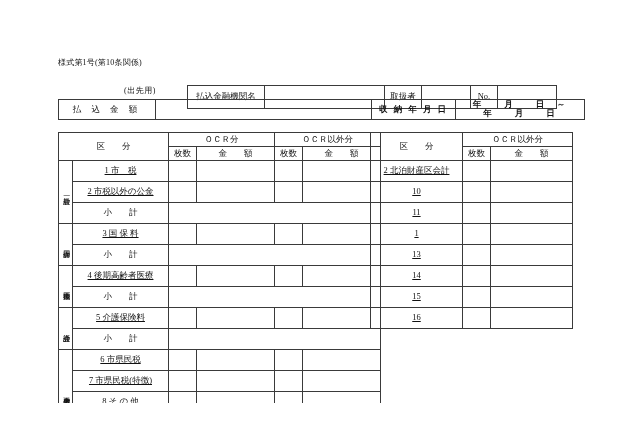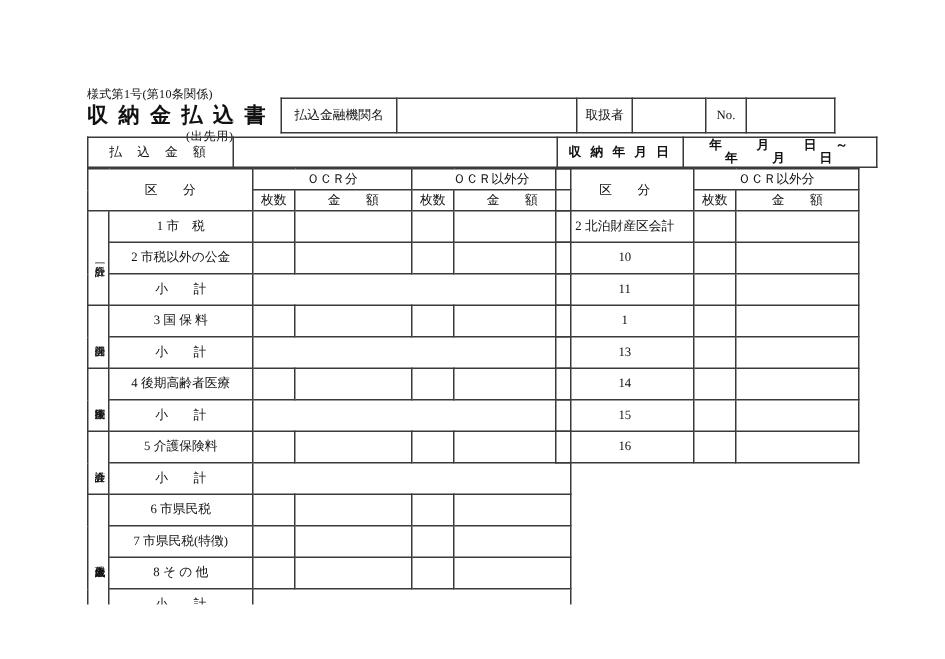--- a/index.html
+++ b/index.html
@@ -6,51 +6,51 @@
   body{
     width:630px;height:439px;
     background:#ffffff;
     font-family:"Liberation Serif","DejaVu Serif",serif;
     color:#111;
     -webkit-font-smoothing:none;
   }
   #sheet{position:relative;width:630px;height:403px;overflow:hidden;}
 
   
-  .tbl{border-collapse:collapse;table-layout:fixed;}
+  .tbl{border-collapse:collapse;table-layout:fixed;margin-top:20px;}
   .tbl td{
     border:1px solid #3a3a3a;
     padding:0;
     font-size:8.5px;
     line-height:1.1;
     vertical-align:middle;
     text-align:center;
     color:#111;
   }
-  .lft{text-align:left;padding-left:4px;}
+  .lft{text-align:left;padding-left:4px;text-decoration:underline;}
 
   
   #formno{
     position:absolute;left:58px;top:57px;
     font-size:8px;letter-spacing:.2px;white-space:nowrap;
   }
   #title{
     position:absolute;left:58px;top:68px;
     font-size:14px;font-weight:bold;letter-spacing:7px;white-space:nowrap;
   }
   #subtitle{
     position:absolute;left:124px;top:85px;
     font-size:8px;letter-spacing:.5px;white-space:nowrap;
   }
 
   #hdrtbl{position:absolute;left:187px;top:65px;}
   #hdrtbl td{height:22px;}
 
   
-  #row2{position:absolute;left:58px;top:91px;}
+  #row2{position:absolute;left:58px;top:79px;}
   #row2 td{height:17px;}
   .sp4{letter-spacing:4px;}
   .sp2{letter-spacing:2px;font-weight:bold;}
 
   
   #maintbl{position:absolute;left:58px;top:112px;}
   #maintbl td{height:20px;}
   .hdrh{height:13px !important;}
 
   
@@ -81,21 +81,20 @@
   .stmt .dateline{margin-top:12px;letter-spacing:5px;}
   .stmt .dono{margin-top:13px;text-align:right;padding-right:26px;letter-spacing:0;}
   .sealhdr{font-size:8px;letter-spacing:2px;height:14px !important;text-align:center;}
 </style>
 </head>
 <body>
 
 <div id="sheet">
 
   <div id="formno">様式第1号(第10条関係)</div>
-  <div id="title">収納金払込書</div>
   <div id="subtitle">(出先用)</div>
 
   <table id="hdrtbl" class="tbl">
     <tbody>
         <tr>
       <td style="width:76px">払込金融機関名</td>
       <td style="width:119px"></td>
       <td style="width:36px">取扱者</td>
       <td style="width:48px"></td>
       <td style="width:26px">No.</td>

